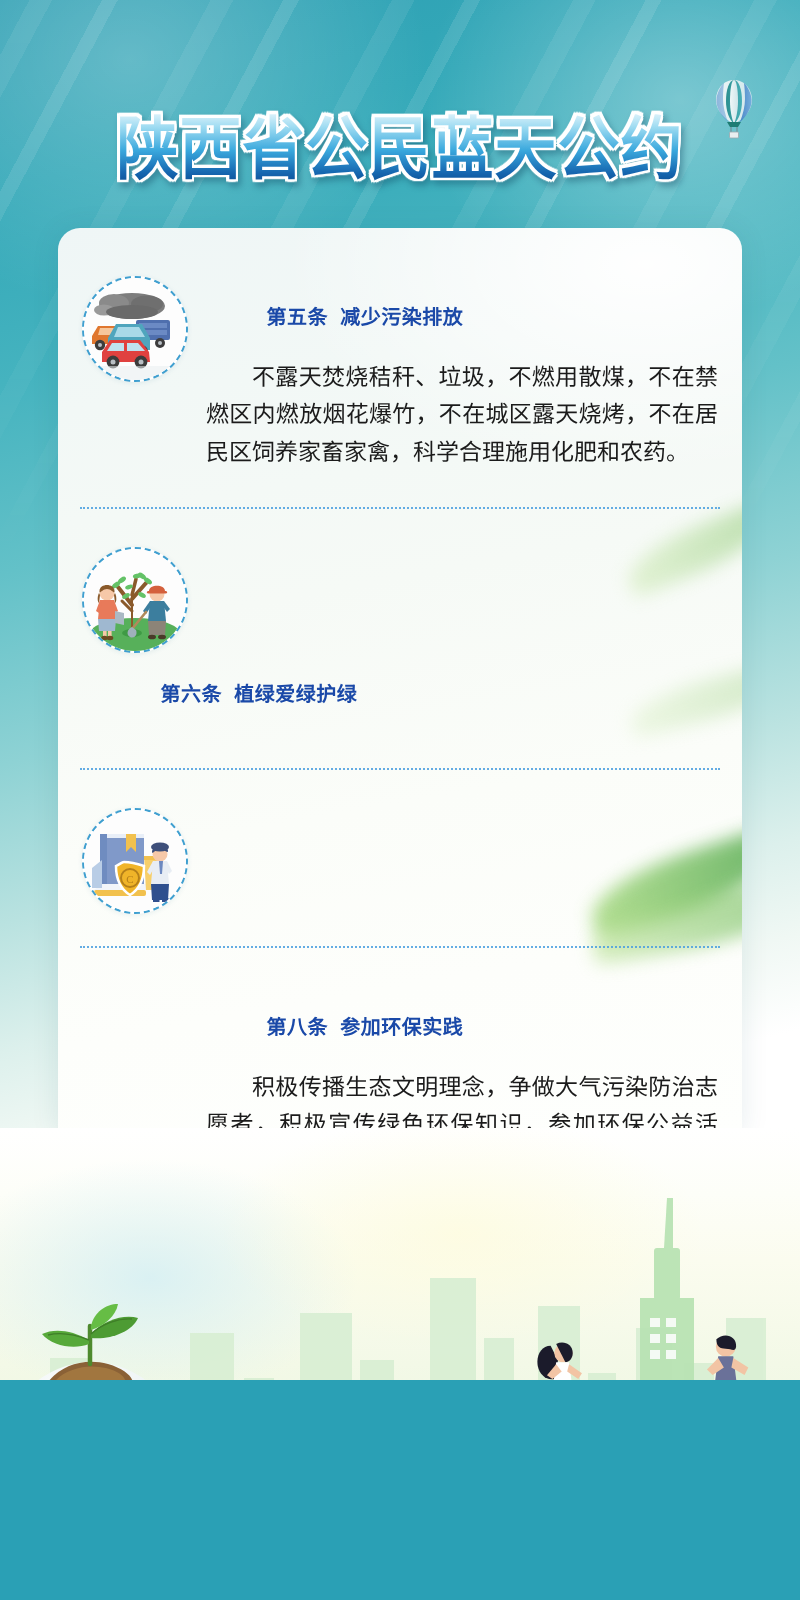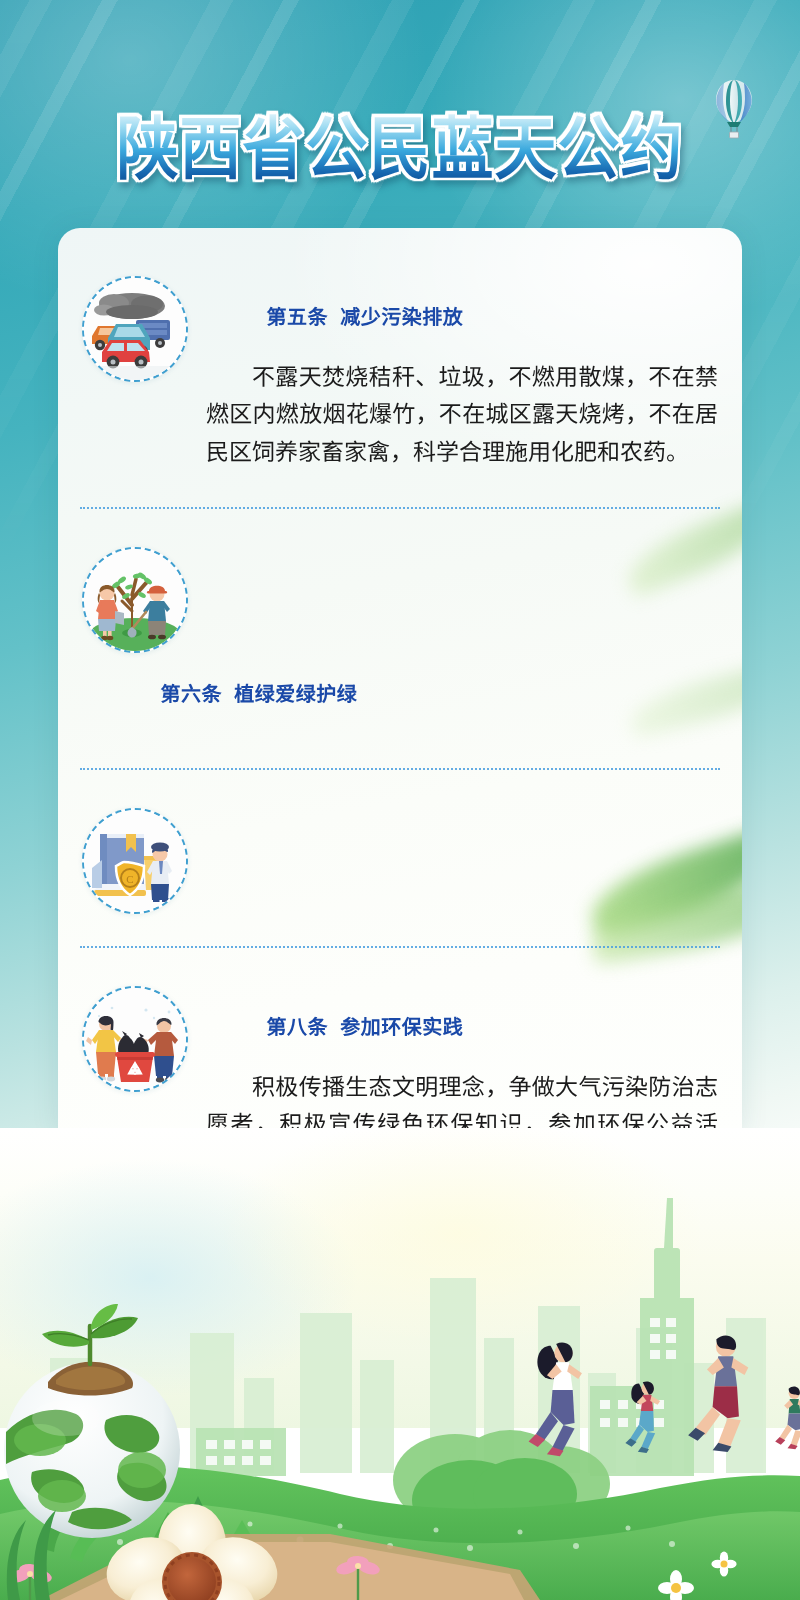--- a/index.html
+++ b/index.html
@@ -6,21 +6,21 @@
   * { margin:0; padding:0; box-sizing:border-box; }
   html, body { width:800px; height:1600px; overflow:hidden; }
   body {
     font-family: "Liberation Sans", "DejaVu Sans", sans-serif;
     background:#2aa0b5;
     position:relative;
   }
   
   #poster {
     position:relative;
-    width:800px; height:1600px;
+    width:800px; height:1380px;
     overflow:hidden;
     background:
       linear-gradient(165deg,
         #2e9fb3 0%,
         #33a8b8 12%,
         #45b3bf 24%,
         #63c1c8 36%,
         #8ed2d4 48%,
         #b9e2e0 58%,
         #dcf0ec 66%,
@@ -397,21 +397,21 @@
             <path d="M67 74 L85 74 L84 90 L68 90 Z" fill="#2f4f8e"></path>
             <rect x="69" y="88" width="6.5" height="4" fill="#2f4f8e"></rect>
             <rect x="78" y="88" width="6.5" height="4" fill="#2f4f8e"></rect>
           </g>
         </svg>
       </div>
     </div>
 
     <div class="divider" style="margin-top:32px;"></div>
 
-    <div class="article" style="padding-top:38px;">
+    <div class="article" style="padding-top:38px;align-items:flex-end;">
       <div class="icon-circle">
         <svg width="102" height="102" viewBox="0 0 102 102">
           <circle cx="51" cy="51" r="51" fill="#fdfdfd"></circle>
 
           <g>
             <circle cx="22" cy="36" r="7" fill="#f2c4a4"></circle>
             <path d="M14.5 34 C14.5 26 29.5 26 29.5 34 C29.5 44 28 48 26 49 L27 36 C24 38 18 38 16 35 Z" fill="#2f2f3a"></path>
             <path d="M15 42 L29 42 L32 64 L12 64 Z" fill="#f2c545"></path>
             <path d="M15 42 L8 52 L11 56 L17 47 Z" fill="#f2c545"></path>
             <path d="M29 42 L37 50 L34 54 L28 47 Z" fill="#f2c545"></path>

